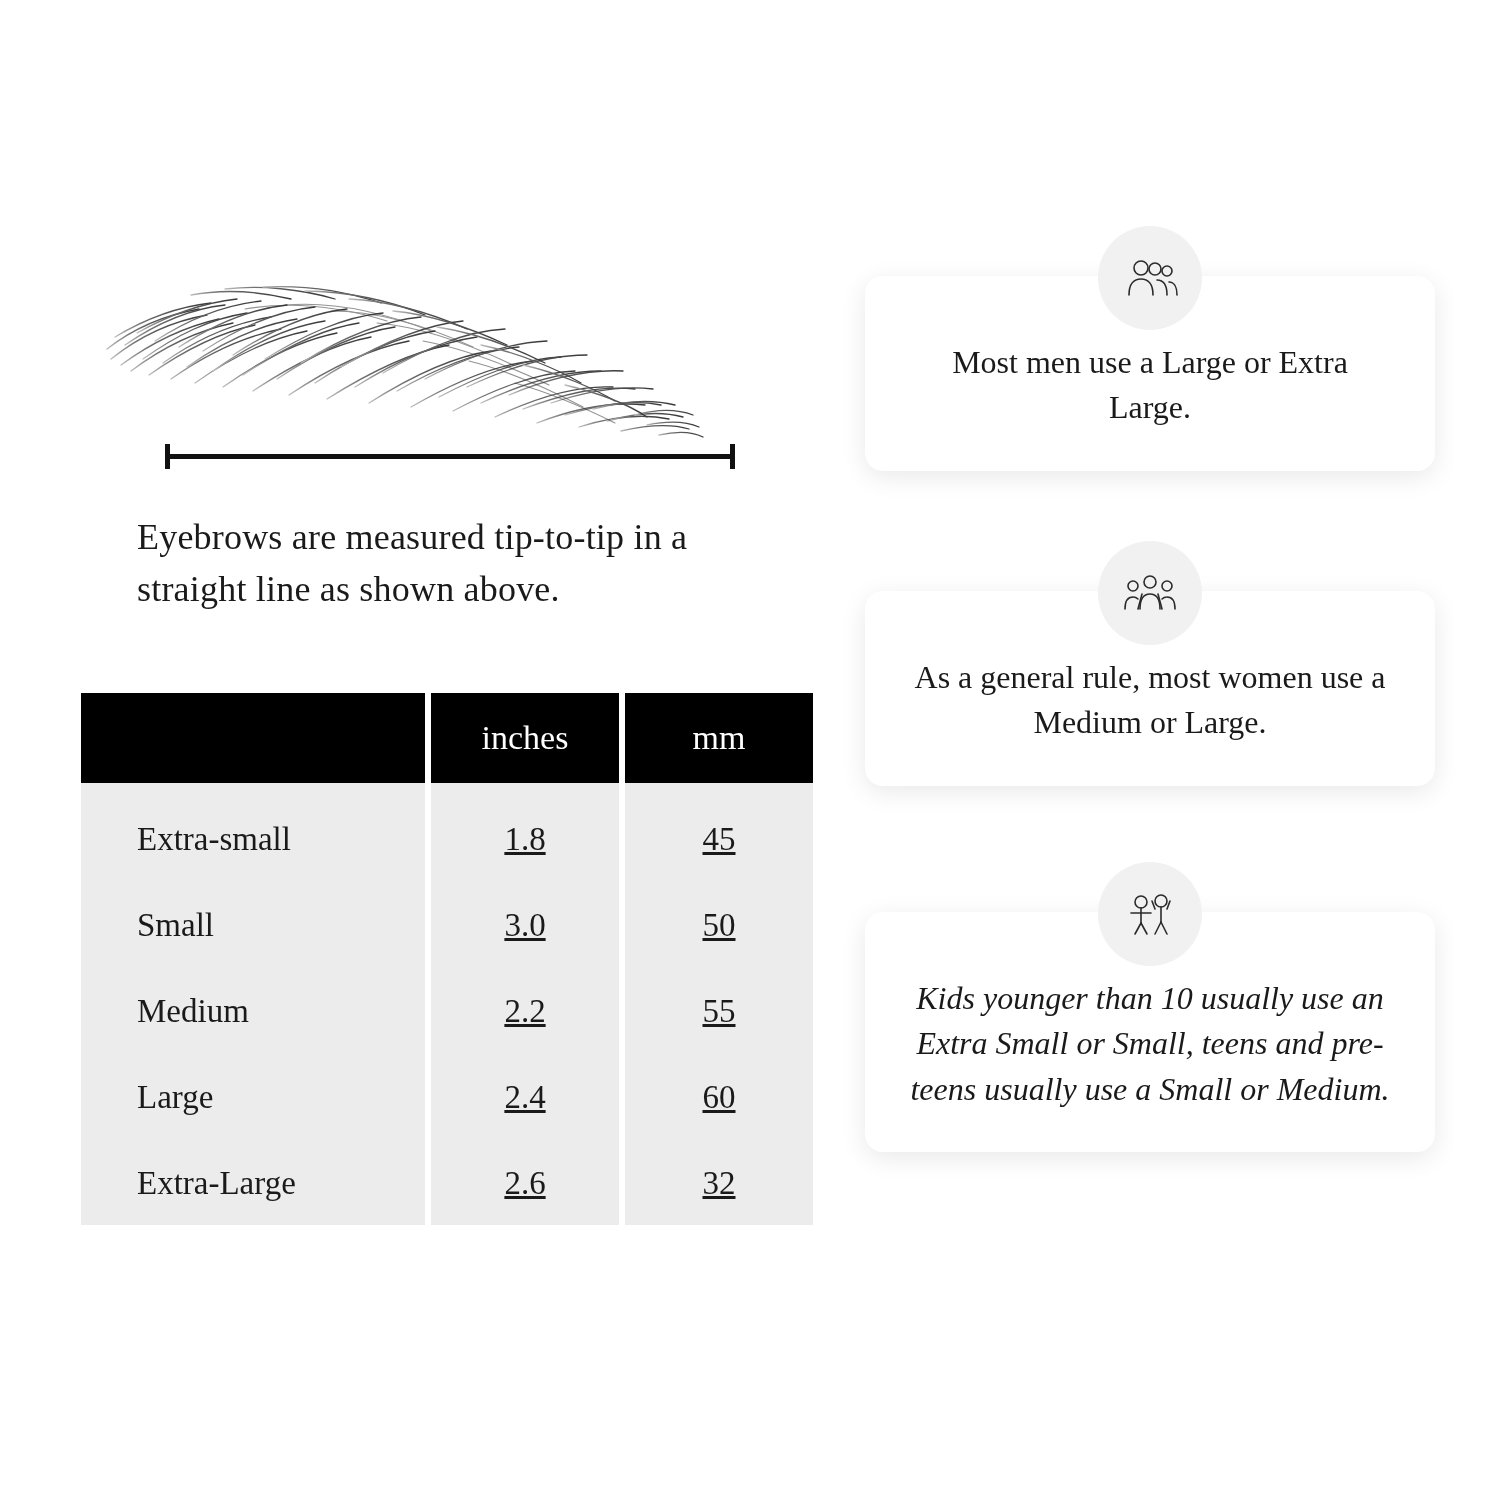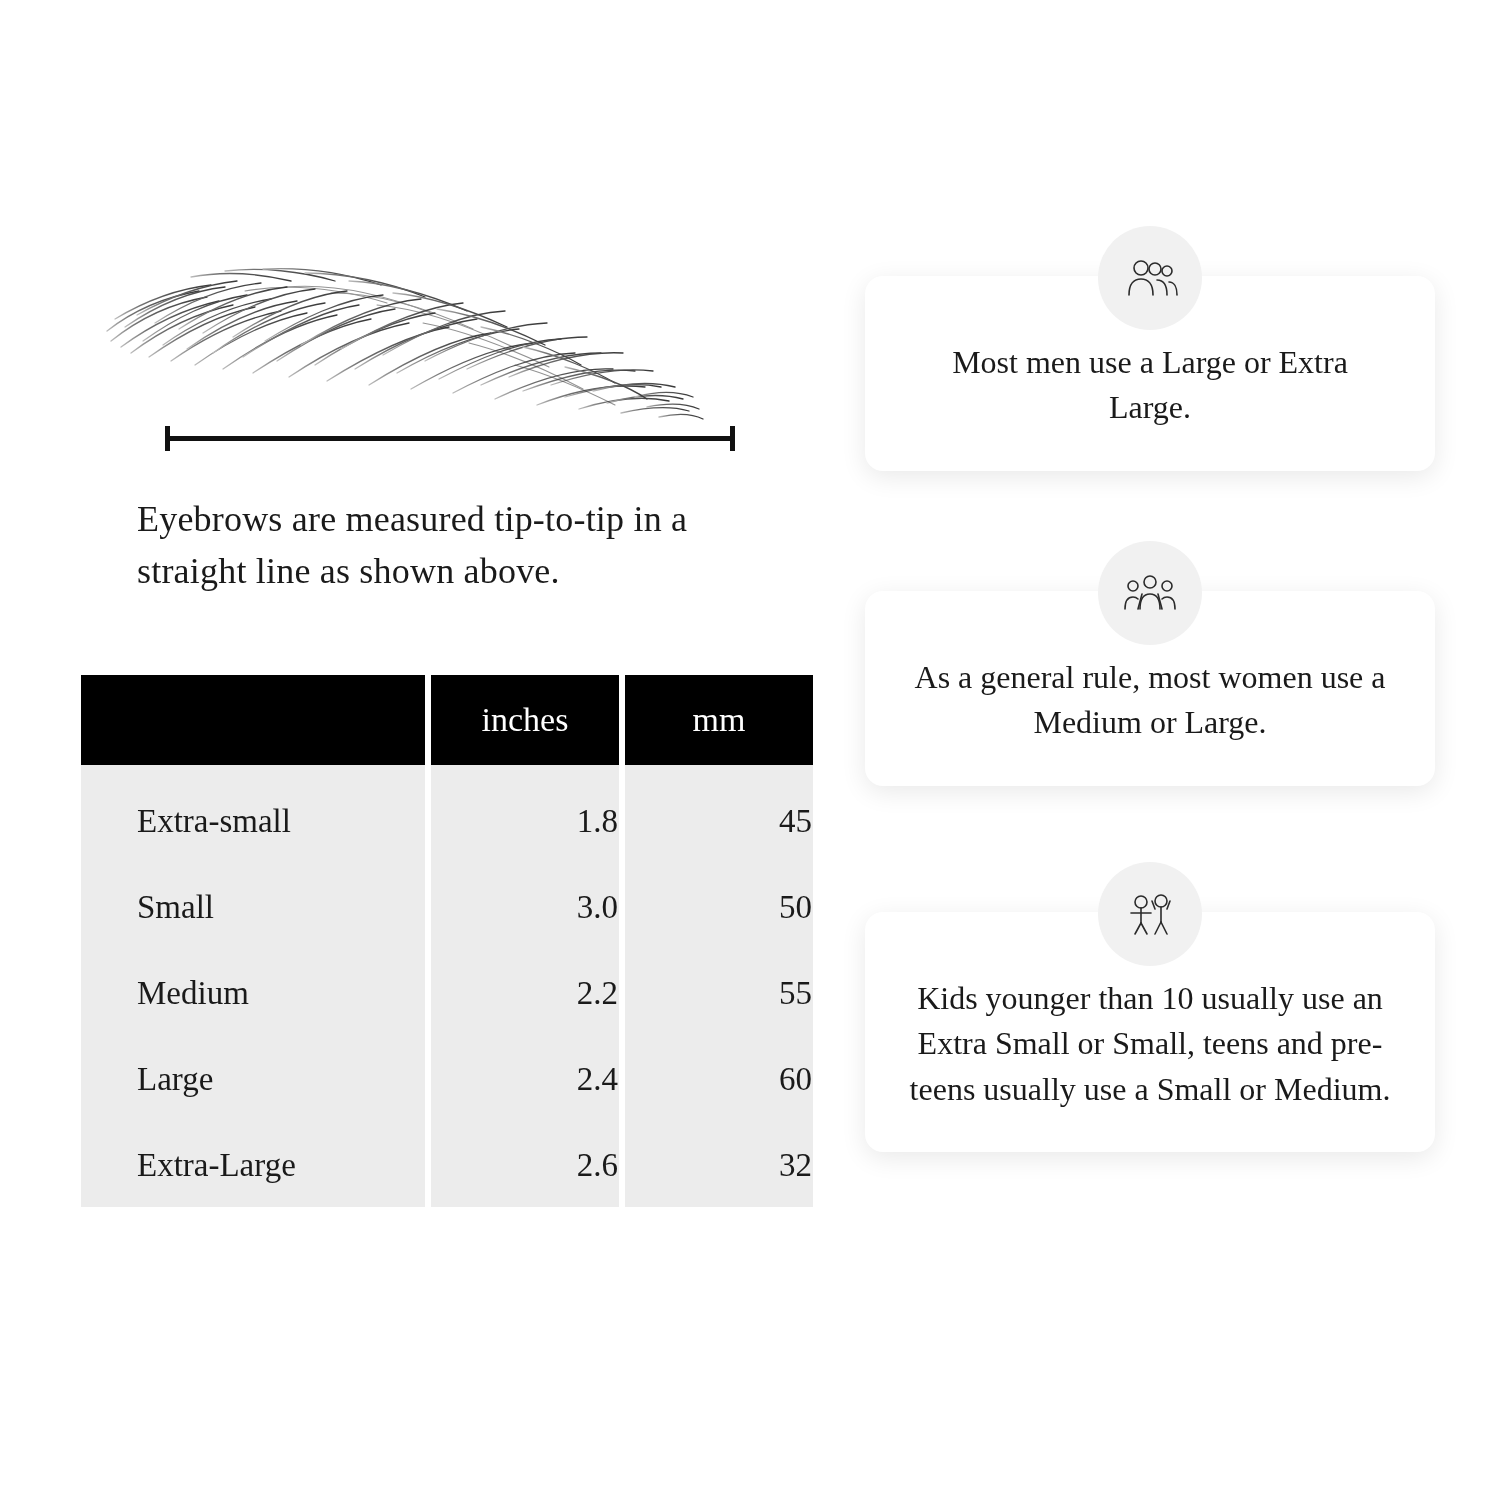--- a/index.html
+++ b/index.html
@@ -19,21 +19,21 @@
     position: relative;
     width: 1500px;
     height: 1500px;
     box-sizing: border-box;
   }
 
   
   .left-col {
     position: absolute;
     left: 75px;
-    top: 141px;
+    top: 159px;
     width: 720px;
   }
 
   .brow-figure {
     position: relative;
     width: 640px;
     height: 330px;
     margin-left: 20px;
   }
 
@@ -115,21 +115,22 @@
     vertical-align: middle;
     color: #1a1a1a;
   }
   .size-table td.name {
     text-align: left;
     padding-left: 56px;
     margin-top: 41px;
   }
   .size-table td.col-in,
   .size-table td.col-mm {
-    text-align: right;
+    text-align: center;
+    text-decoration: underline;
   }
   .size-table tbody tr:first-child td {
     padding-top: 14px;
   }
   .size-table tbody tr:last-child td {
     padding-bottom: 0;
   }
 
   
   .right-col {
@@ -166,21 +167,21 @@
 
   .info-card .card-text {
     font-size: 32px;
     line-height: 1.42;
     color: #1a1a1a;
   }
 
   
   .card-1 { margin-top: 70px; }
   .card-2 { margin-top: 126px; }
-  .card-3 { margin-top: 126px; }
+  .card-3 { margin-top: 126px; font-style: italic; }
 </style>
 </head>
 <body>
 
 <div class="page">
 
   <div class="left-col">
 
     <div class="brow-figure">
       <svg class="brow-svg" width="640" height="300" viewBox="0 0 640 300">

